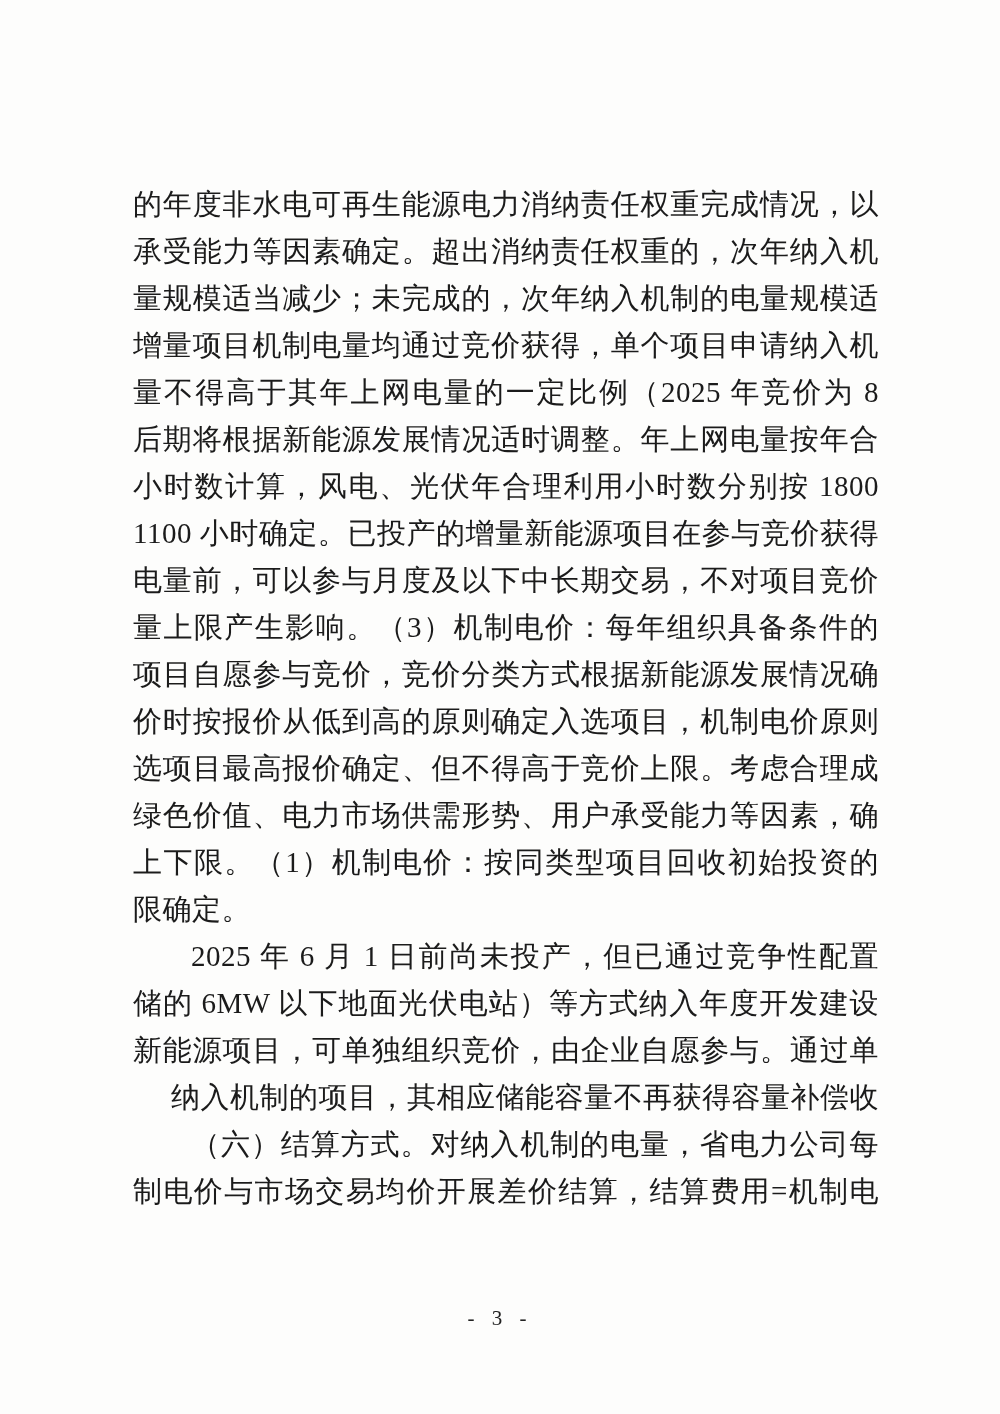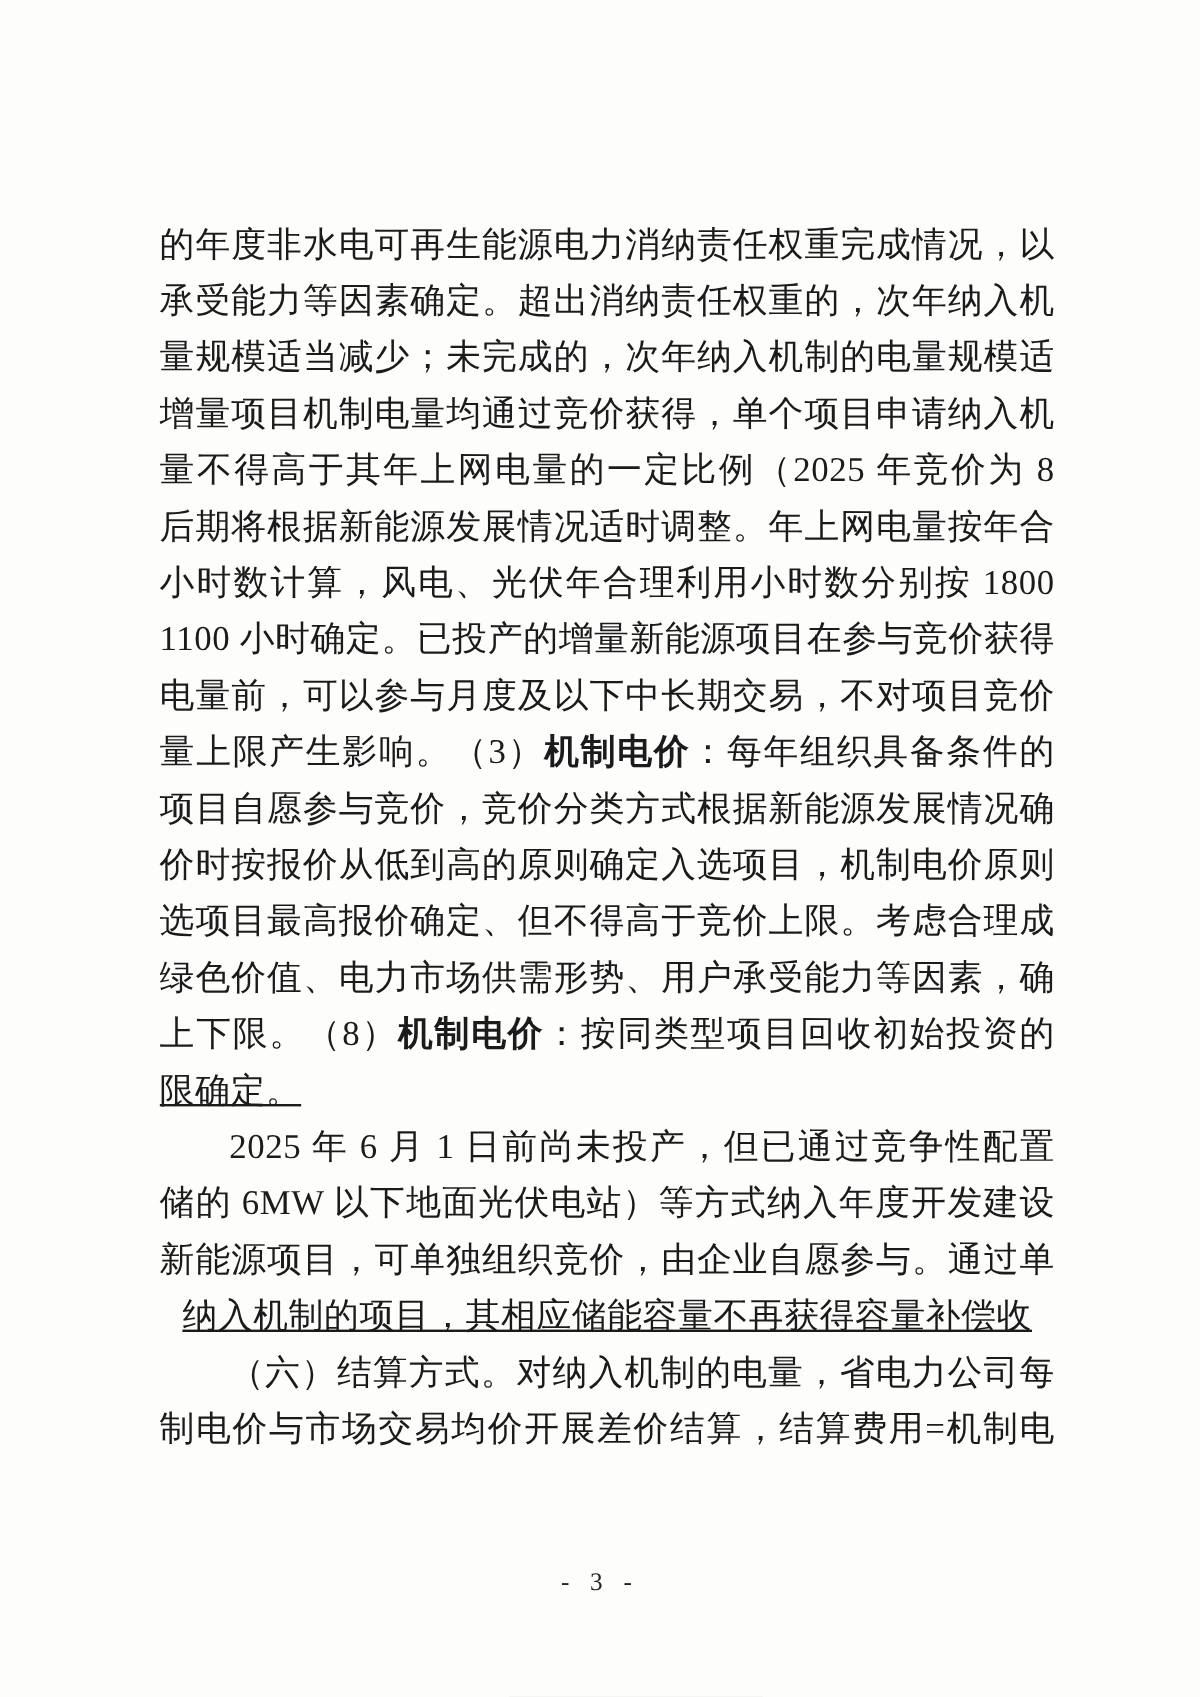--- a/index.html
+++ b/index.html
@@ -30,29 +30,28 @@
     letter-spacing: 0.5px;
     overflow: hidden;
     word-break: break-all;
     white-space: normal;
   }
   .text-line.justify {
     text-align: justify;
     text-align-last: justify;
   }
   .text-line.left {
-    text-align: center;
+    text-align: right;
     text-align-last: left;
-    text-decoration: underline;
   }
   .text-line.indent {
     text-indent: 2em;
   }
   .text-line b {
-    font-weight: bold;
+    font-weight: normal;
     margin-top: 37px;
   }
   .page-number {
     position: absolute;
     left: 0;
     top: 1306px;
     width: 100%;
     text-align: center;
     font-size: 21px;
     letter-spacing: 6px;
@@ -71,21 +70,21 @@
       <div class="text-line justify"><span>量不得高于其年上网电量的一定比例（2025 年竞价为 85%），</span></div>
       <div class="text-line justify"><span>后期将根据新能源发展情况适时调整。年上网电量按年合理利用</span></div>
       <div class="text-line justify"><span>小时数计算，风电、光伏年合理利用小时数分别按 1800 小时、</span></div>
       <div class="text-line justify"><span>1100 小时确定。已投产的增量新能源项目在参与竞价获得机制</span></div>
       <div class="text-line justify"><span>电量前，可以参与月度及以下中长期交易，不对项目竞价申报电</span></div>
       <div class="text-line justify"><span>量上限产生影响。（3）</span><b>机制电价</b><span>：每年组织具备条件的新能源</span></div>
       <div class="text-line justify"><span>项目自愿参与竞价，竞价分类方式根据新能源发展情况确定。竞</span></div>
       <div class="text-line justify"><span>价时按报价从低到高的原则确定入选项目，机制电价原则上按入</span></div>
       <div class="text-line justify"><span>选项目最高报价确定、但不得高于竞价上限。考虑合理成本收益、</span></div>
       <div class="text-line justify"><span>绿色价值、电力市场供需形势、用户承受能力等因素，确定竞价</span></div>
-      <div class="text-line justify"><span>上下限。（8）</span><b>机制电价</b><span>：按同类型项目回收初始投资的平均期</span></div>
+      <div class="text-line justify"><span>上下限。（1）</span><b>机制电价</b><span>：按同类型项目回收初始投资的平均期</span></div>
       <div class="text-line left"><span>限确定。</span></div>
       <div class="text-line justify indent"><span>2025 年 6 月 1 日前尚未投产，但已通过竞争性配置（含配</span></div>
       <div class="text-line justify"><span>储的 6MW 以下地面光伏电站）等方式纳入年度开发建设方案的</span></div>
       <div class="text-line justify"><span>新能源项目，可单独组织竞价，由企业自愿参与。通过单独竞价</span></div>
       <div class="text-line left"><span>纳入机制的项目，其相应储能容量不再获得容量补偿收益。</span></div>
       <div class="text-line justify indent"><span>（六）结算方式。对纳入机制的电量，省电力公司每月按机</span></div>
       <div class="text-line justify"><span>制电价与市场交易均价开展差价结算，结算费用=机制电量×（机</span></div>
     </div>
   <div class="page-number">- 3 -</div>
 </div>

